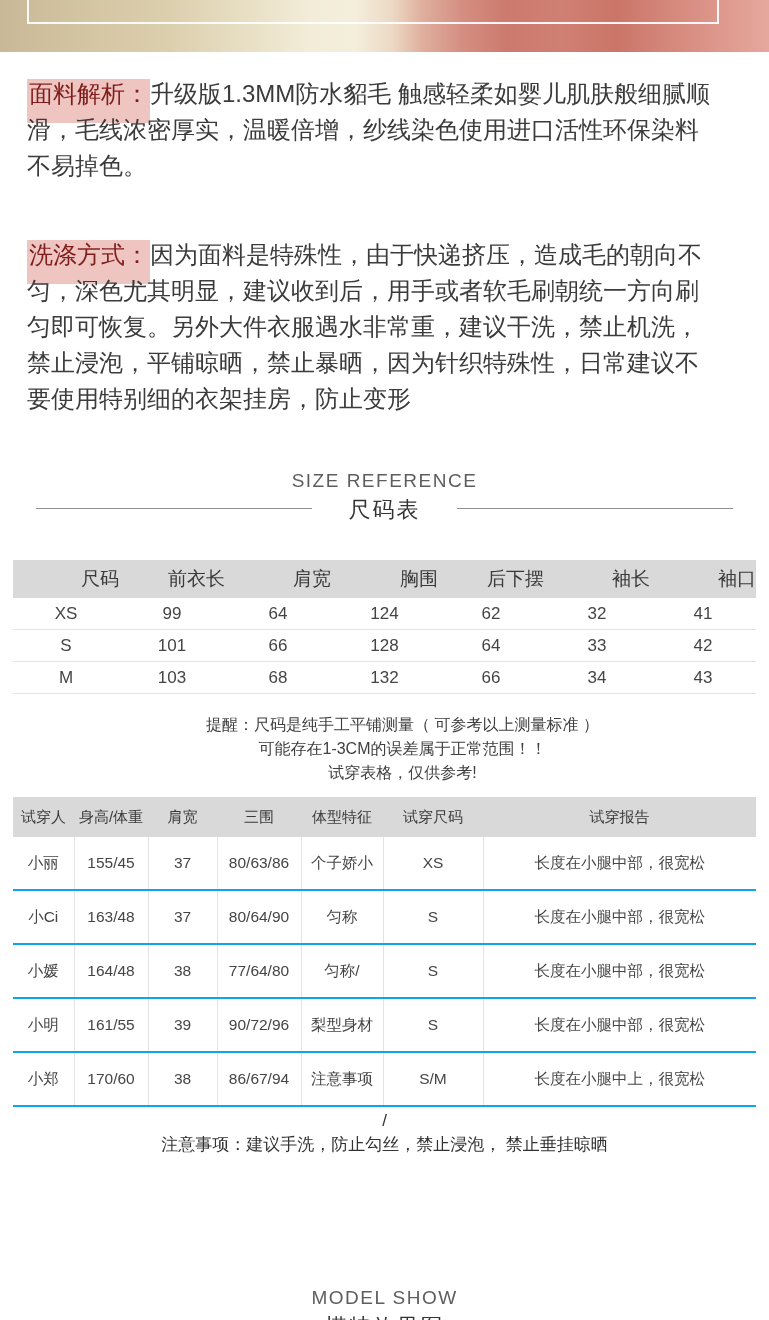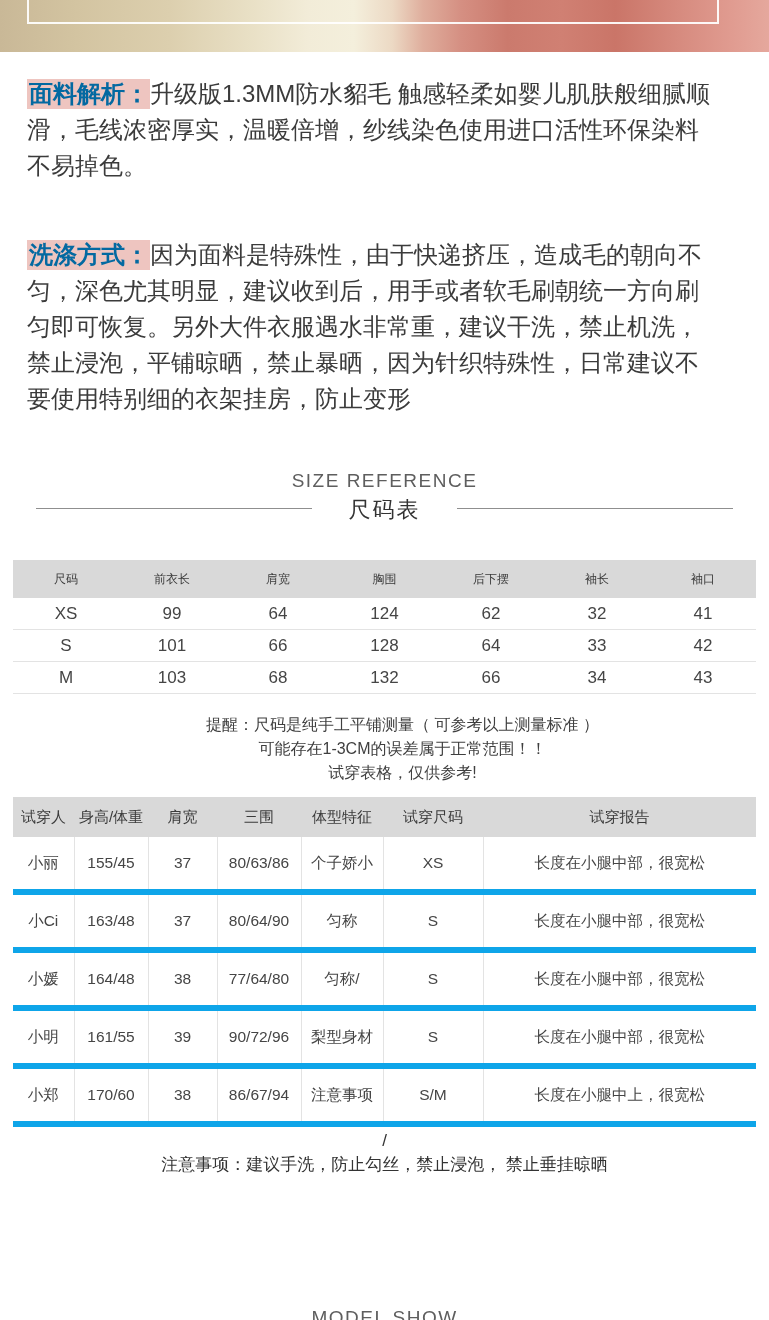--- a/index.html
+++ b/index.html
@@ -23,23 +23,23 @@
 
   
   .para{
     margin:0 27px;width:684px;
     font-size:24px;line-height:36px;color:#3b3b3b;
     word-break:break-all;
   }
   .para-1{margin-top:24px;}
   .para-2{margin-top:53px;}
   .hl-label{
-    font-weight:bold;color:#0369a1;
+    font-weight:normal;color:#7f1d1d;
     background:var(--highlight,#eec5c0);
-    padding:1px 1px 2px 2px;
+    padding:1px 1px 16px 2px;
   }
 
   
   .sec-header{position:relative;text-align:center;}
   .sec-header .en{
     font-size:19px;letter-spacing:1.5px;color:#5e5e5e;line-height:26px;
   }
   .sec-header .cn{
     font-size:22px;color:#333;line-height:28px;margin-top:2px;letter-spacing:2px;
   }
@@ -50,34 +50,34 @@
   .sec-header .rule.right{right:36px;}
   .sec-size{margin-top:51px;}
   .sec-model{margin-top:128px;}
 
   
   table{border-collapse:collapse;table-layout:fixed;margin:0 13px;width:743px;}
   th,td{text-align:center;font-weight:normal;padding:0;overflow:hidden;white-space:nowrap;}
 
   .size-table{margin-top:36px;}
   .size-table th{
-    background:var(--table-header,#d9d9d9);height:38px;font-size:12px;color:#3a3a3a;
+    background:var(--table-header,#d9d9d9);height:38px;font-size:19px;color:#3a3a3a;text-align:right;
   }
   .size-table td{
     height:31px;font-size:17px;color:#454545;border-bottom:1px solid #e3e3e3;
   }
 
   .notes{margin-top:19px;text-align:center;font-size:16px;line-height:24px;color:#3f3f3f;padding-left:36px;}
 
   .fit-table{margin-top:12px;}
   .fit-table th{
     background:var(--table-header,#d9d9d9);height:40px;font-size:15px;color:#3a3a3a;
   }
   .fit-table td{
-    height:52px;font-size:15.5px;color:#454545;border-bottom:6px solid #0ea5e9;
+    height:52px;font-size:15.5px;color:#454545;border-bottom:2px solid #0ea5e9;
   }
   .fit-table tbody td + td{border-left:1px solid #e3e3e3;}
 
   .slash{margin-top:4px;text-align:center;font-size:17px;line-height:20px;color:#333;}
   .notice{margin-top:2px;text-align:center;font-size:17px;line-height:24px;color:#333;}
 </style>
 </head>
 <body>
 
 <div class="page">

